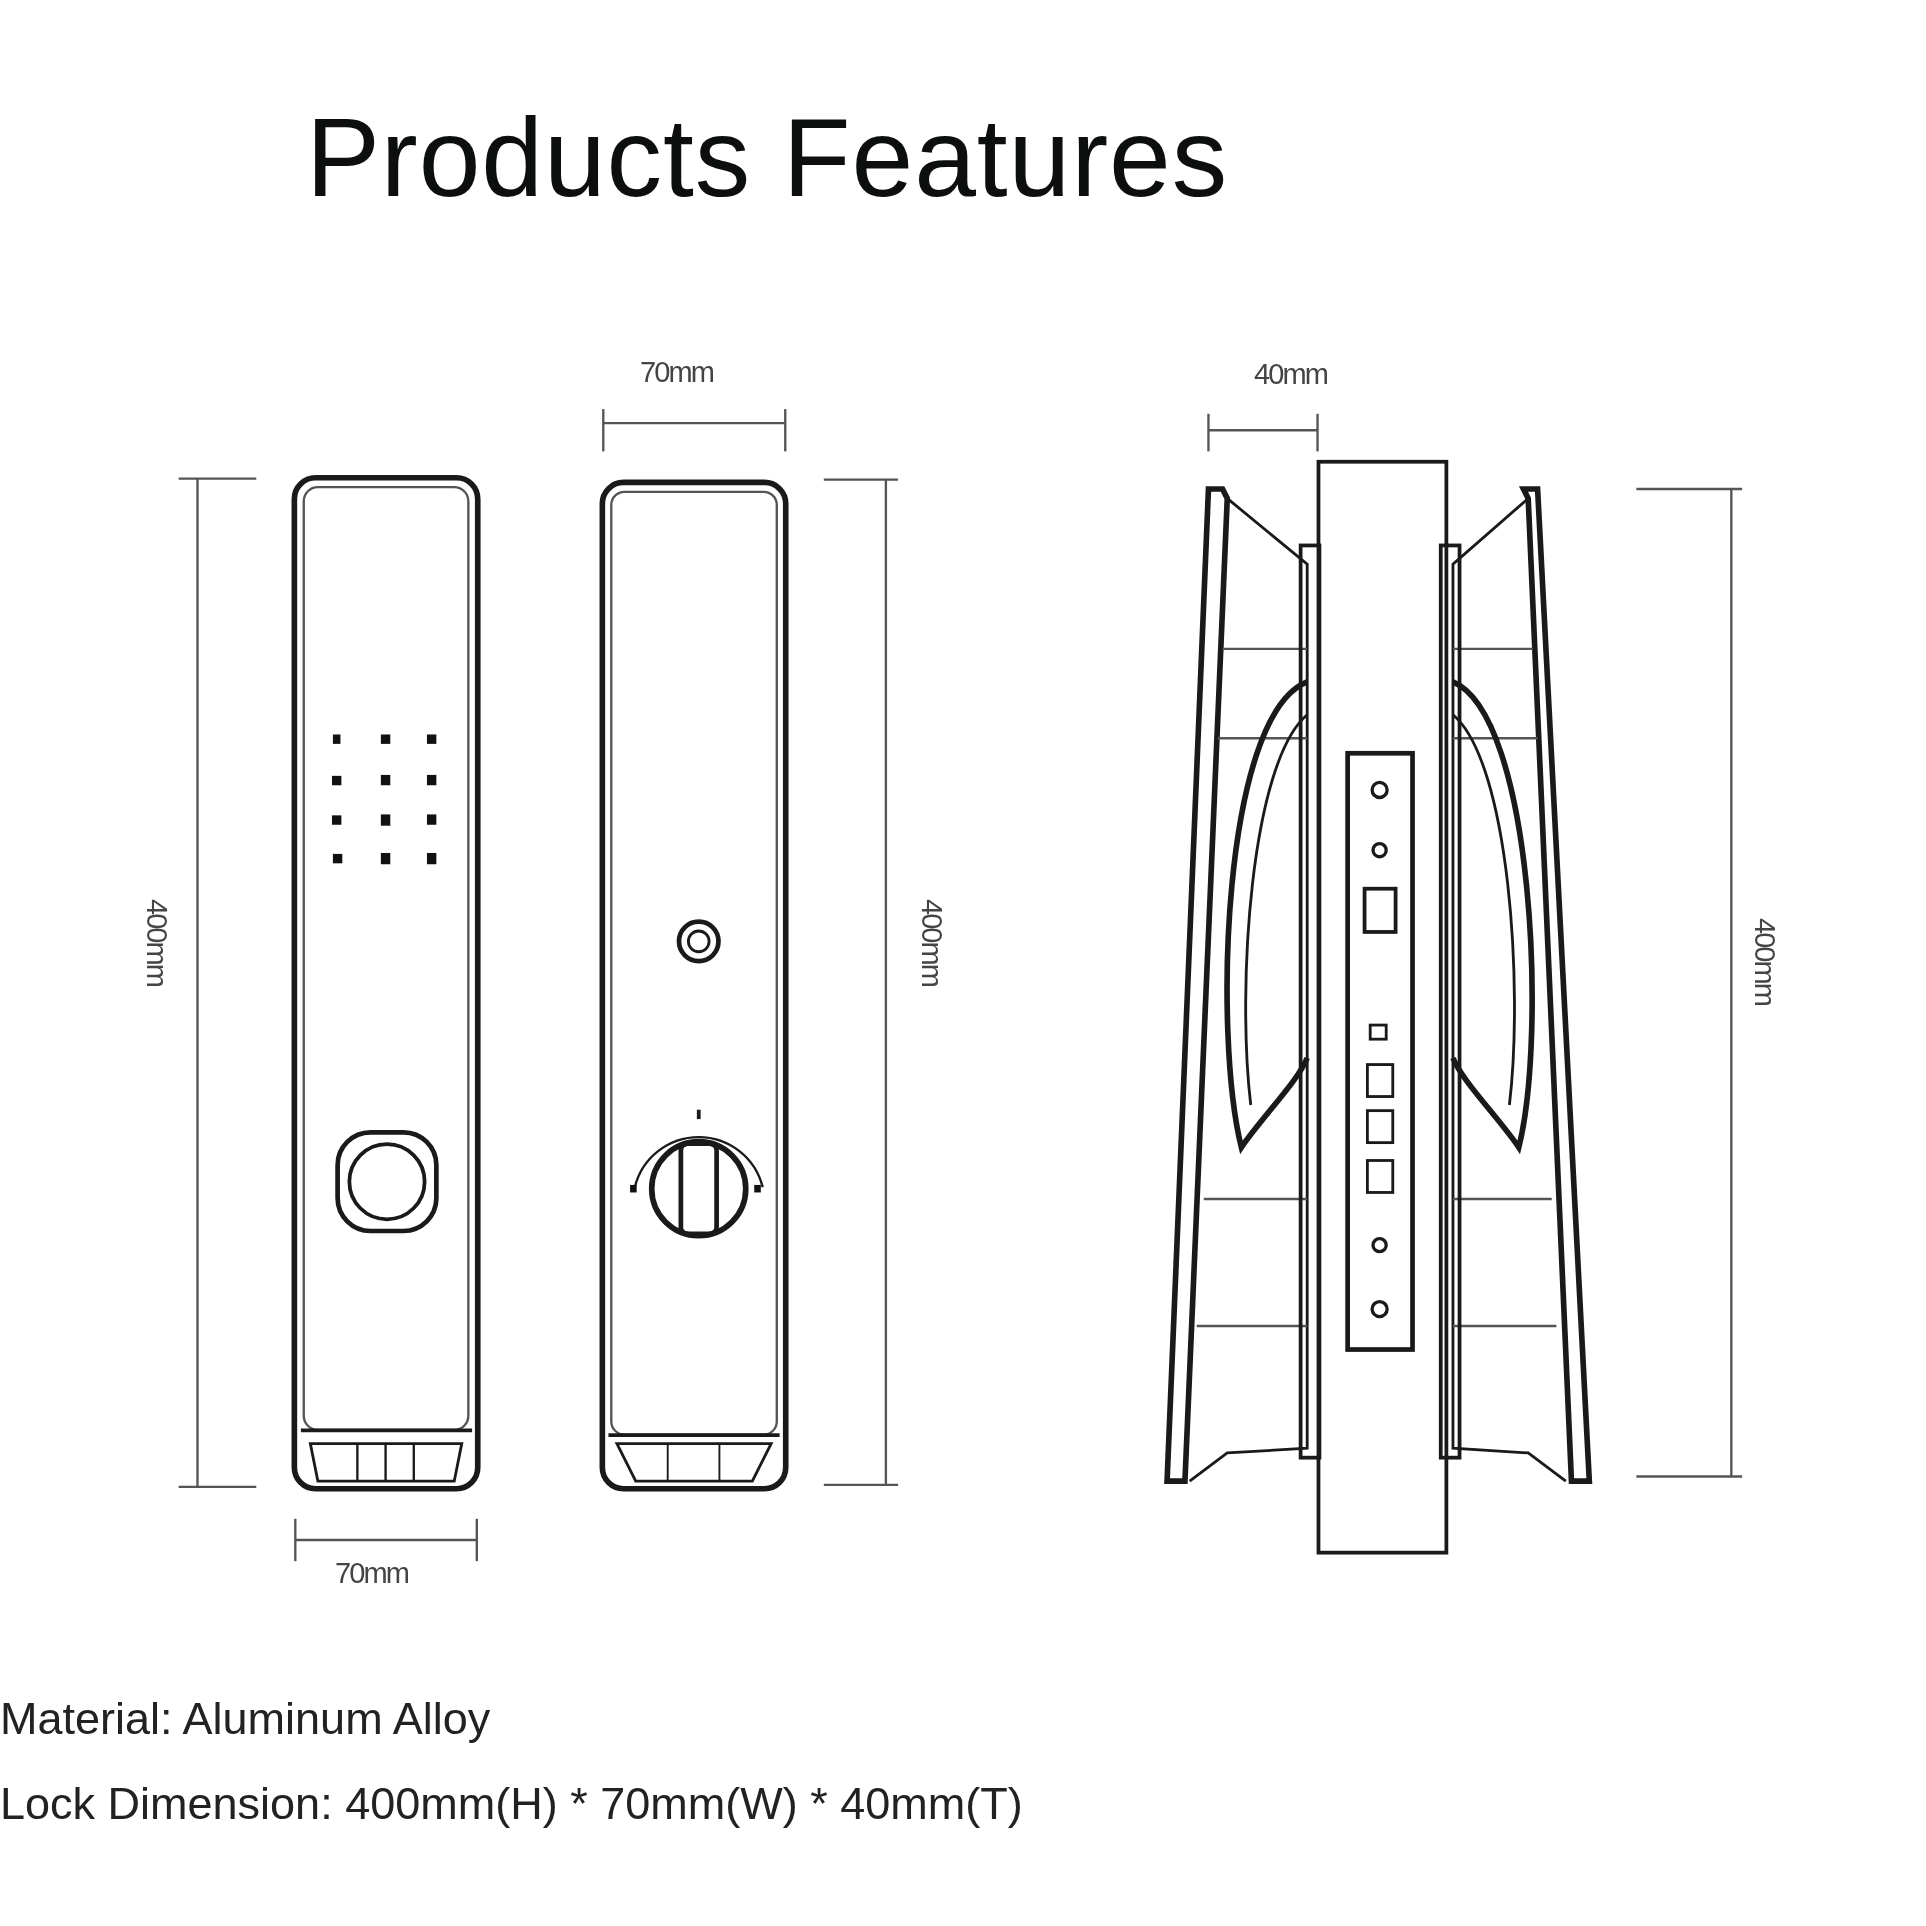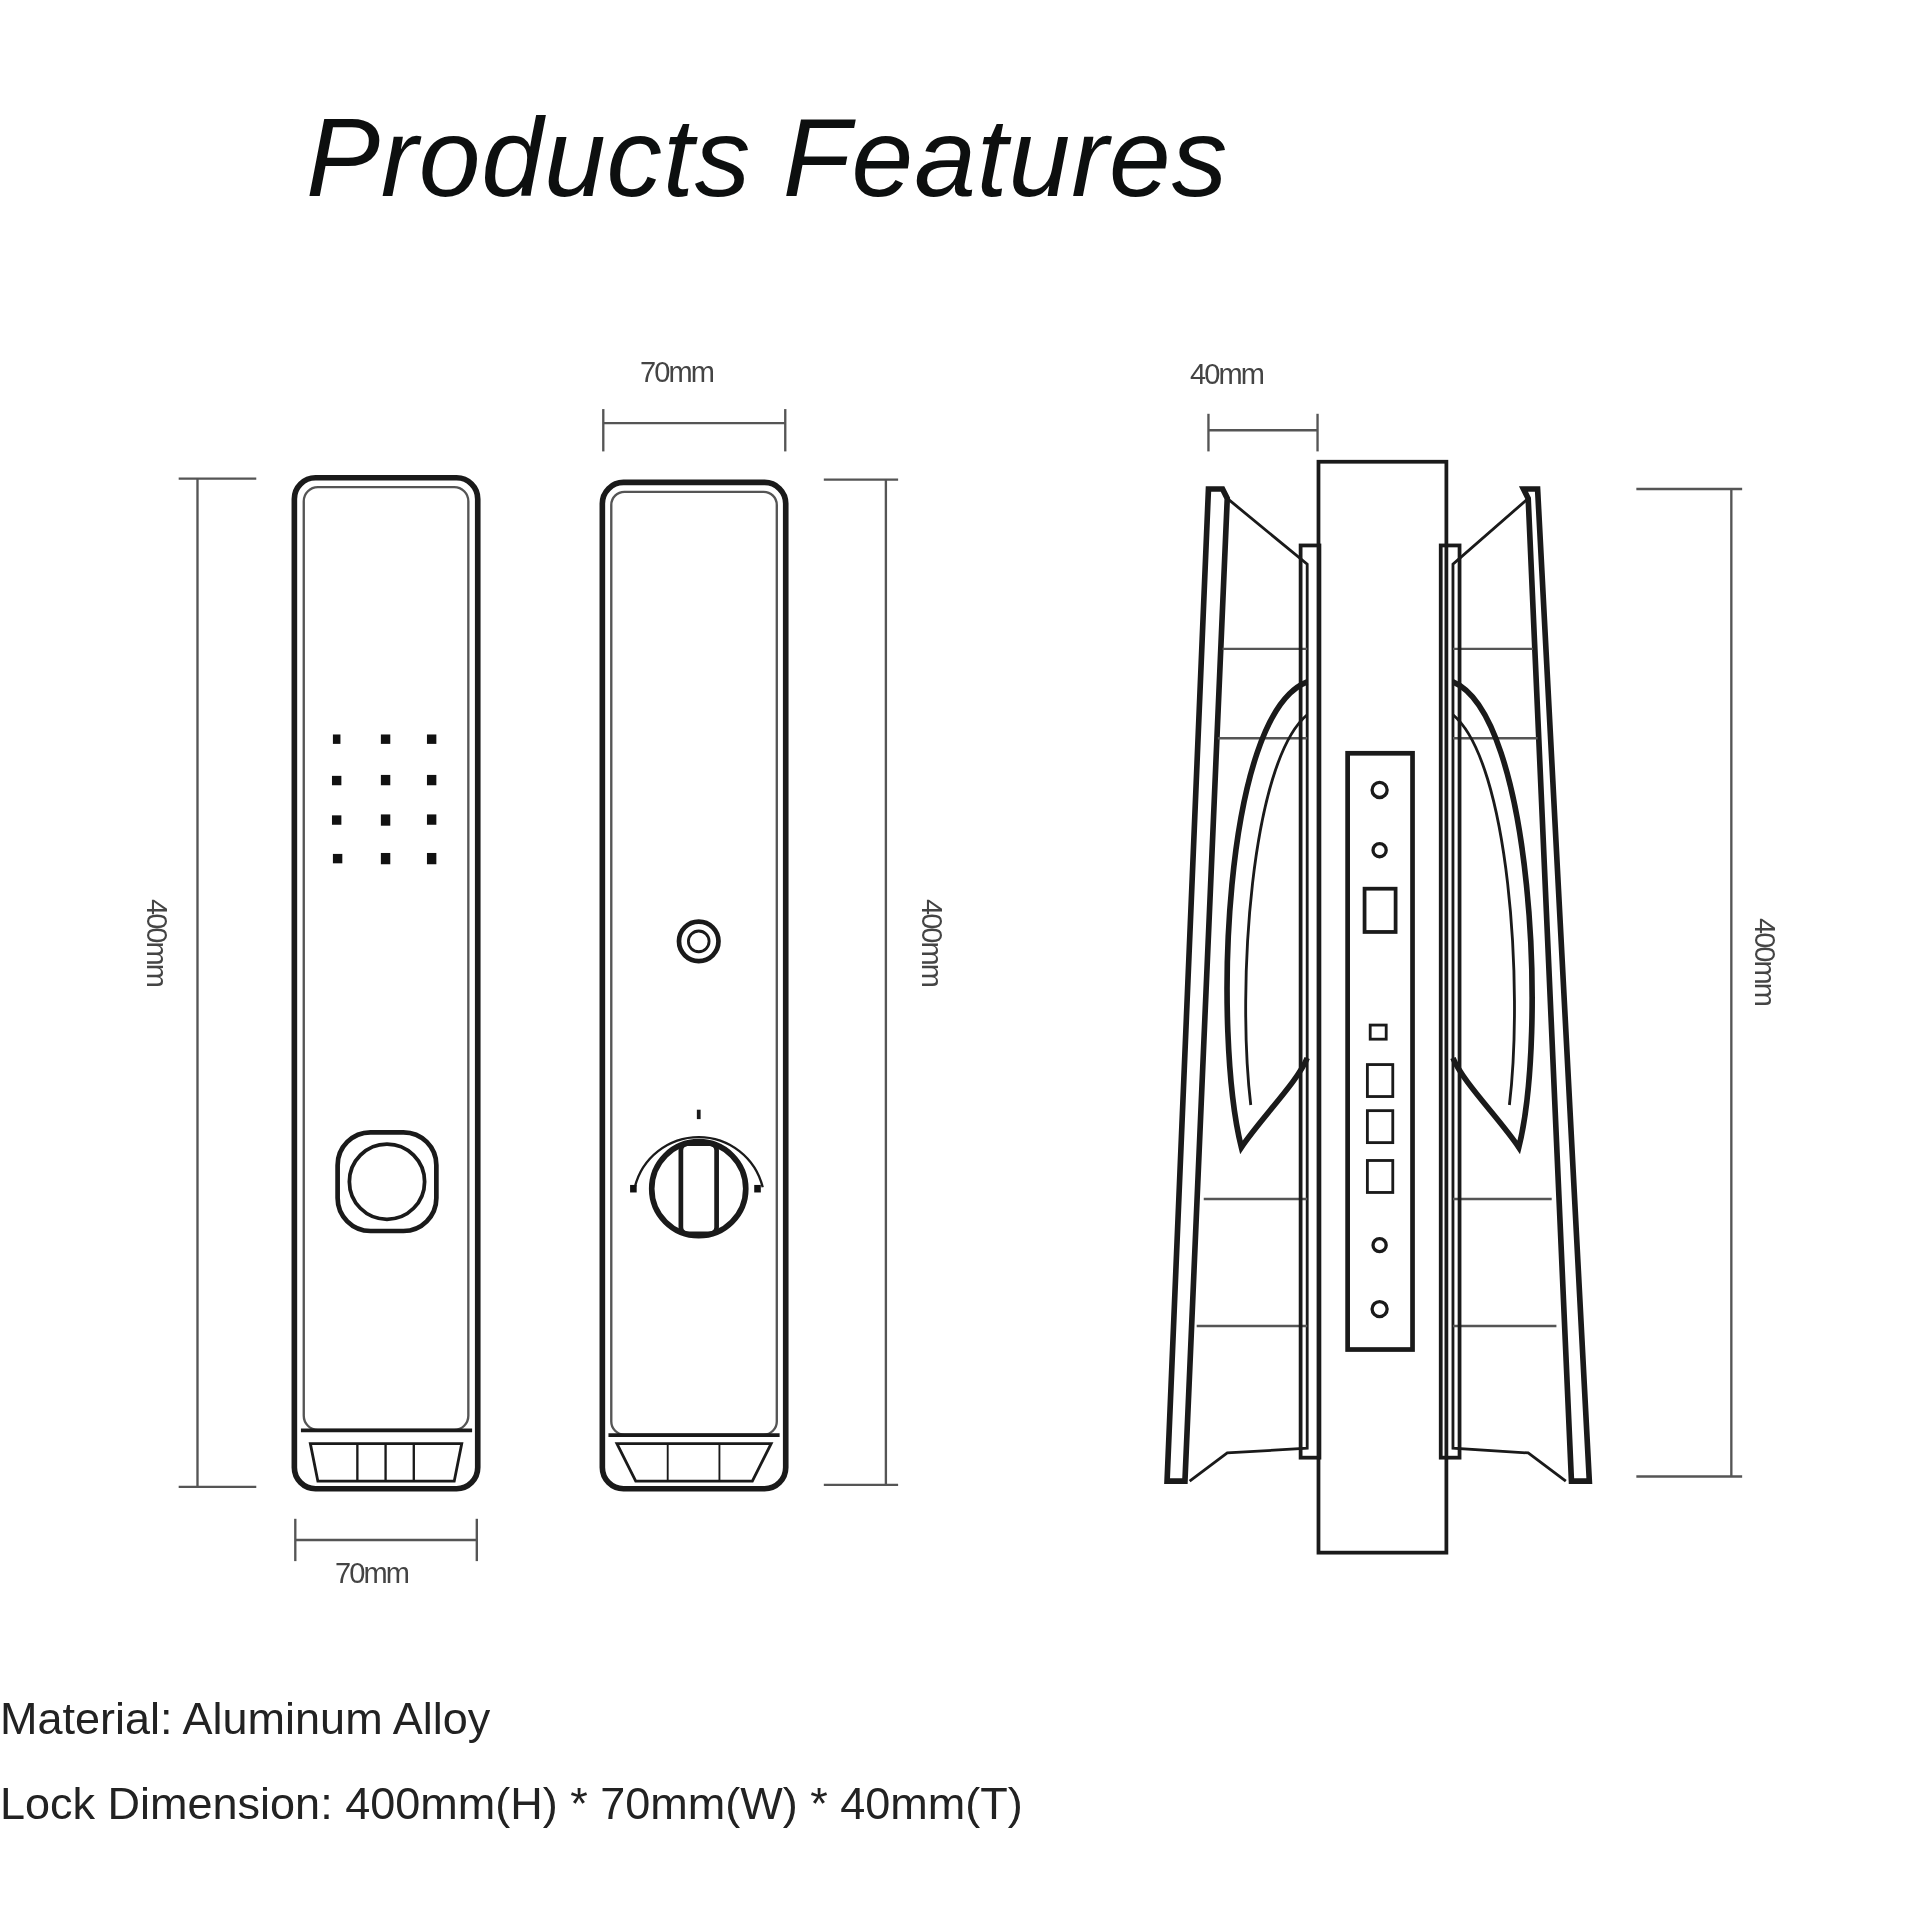--- a/index.html
+++ b/index.html
@@ -1,17 +1,17 @@
 <!DOCTYPE html>
 <html style="font-size:7.5px"><head>
 <meta charset="utf-8">
 <style>
   html,body{margin:0;padding:0;background:#ffffff;}
   #canvas{position:relative;width:1926px;height:1926px;background:#fff;overflow:hidden;font-family:"Liberation Sans",sans-serif;color:#111;}
-  .title{position:absolute;left:0;width:1534px;top:94px;text-align:center;font-size:111px;letter-spacing:0.9px;color:#0d0f0f;font-style:italic;}
+  .title{position:absolute;left:0;width:1534px;top:94px;text-align:center;font-size:111px;letter-spacing:0.9px;color:#0d0f0f;}
   .dim-label{position:absolute;font-size:29px;color:#444;letter-spacing:-1.9px;white-space:nowrap;}
   .dim-label.v{transform:rotate(90deg);transform-origin:center center;}
   .footer{position:absolute;left:0;width:1926px;text-align:left;font-size:45px;color:#222;}
   svg{position:absolute;left:0;top:0;}
 </style>
 </head>
 <body>
 
 <div id="canvas">
 
@@ -144,19 +144,19 @@
         <line x1="3480" y1="3140" x2="3705" y2="3140"></line>
         <line x1="3682" y1="1040" x2="3682" y2="3140"></line>
       </g>
     </g>
   </svg>
 
   <div class="dim-label v" style="left:113px;top:926px;">400mm</div>
   <div class="dim-label" style="left:335px;top:1557px;">70mm</div>
   <div class="dim-label" style="left:640px;top:356px;">70mm</div>
   <div class="dim-label v" style="left:888px;top:926px;">400mm</div>
-  <div class="dim-label" style="left:1190px;top:358px;">40mm</div>
+  <div class="dim-label" style="left:1254px;top:358px;">40mm</div>
   <div class="dim-label v" style="left:1721px;top:945px;">400mm</div>
 
   <div class="footer" style="top:1693px;">Material: Aluminum Alloy</div>
   <div class="footer" style="top:1778px;">Lock Dimension: 400mm(H) * 70mm(W) * 40mm(T)</div>
 </div>
 
 
 </body></html>

